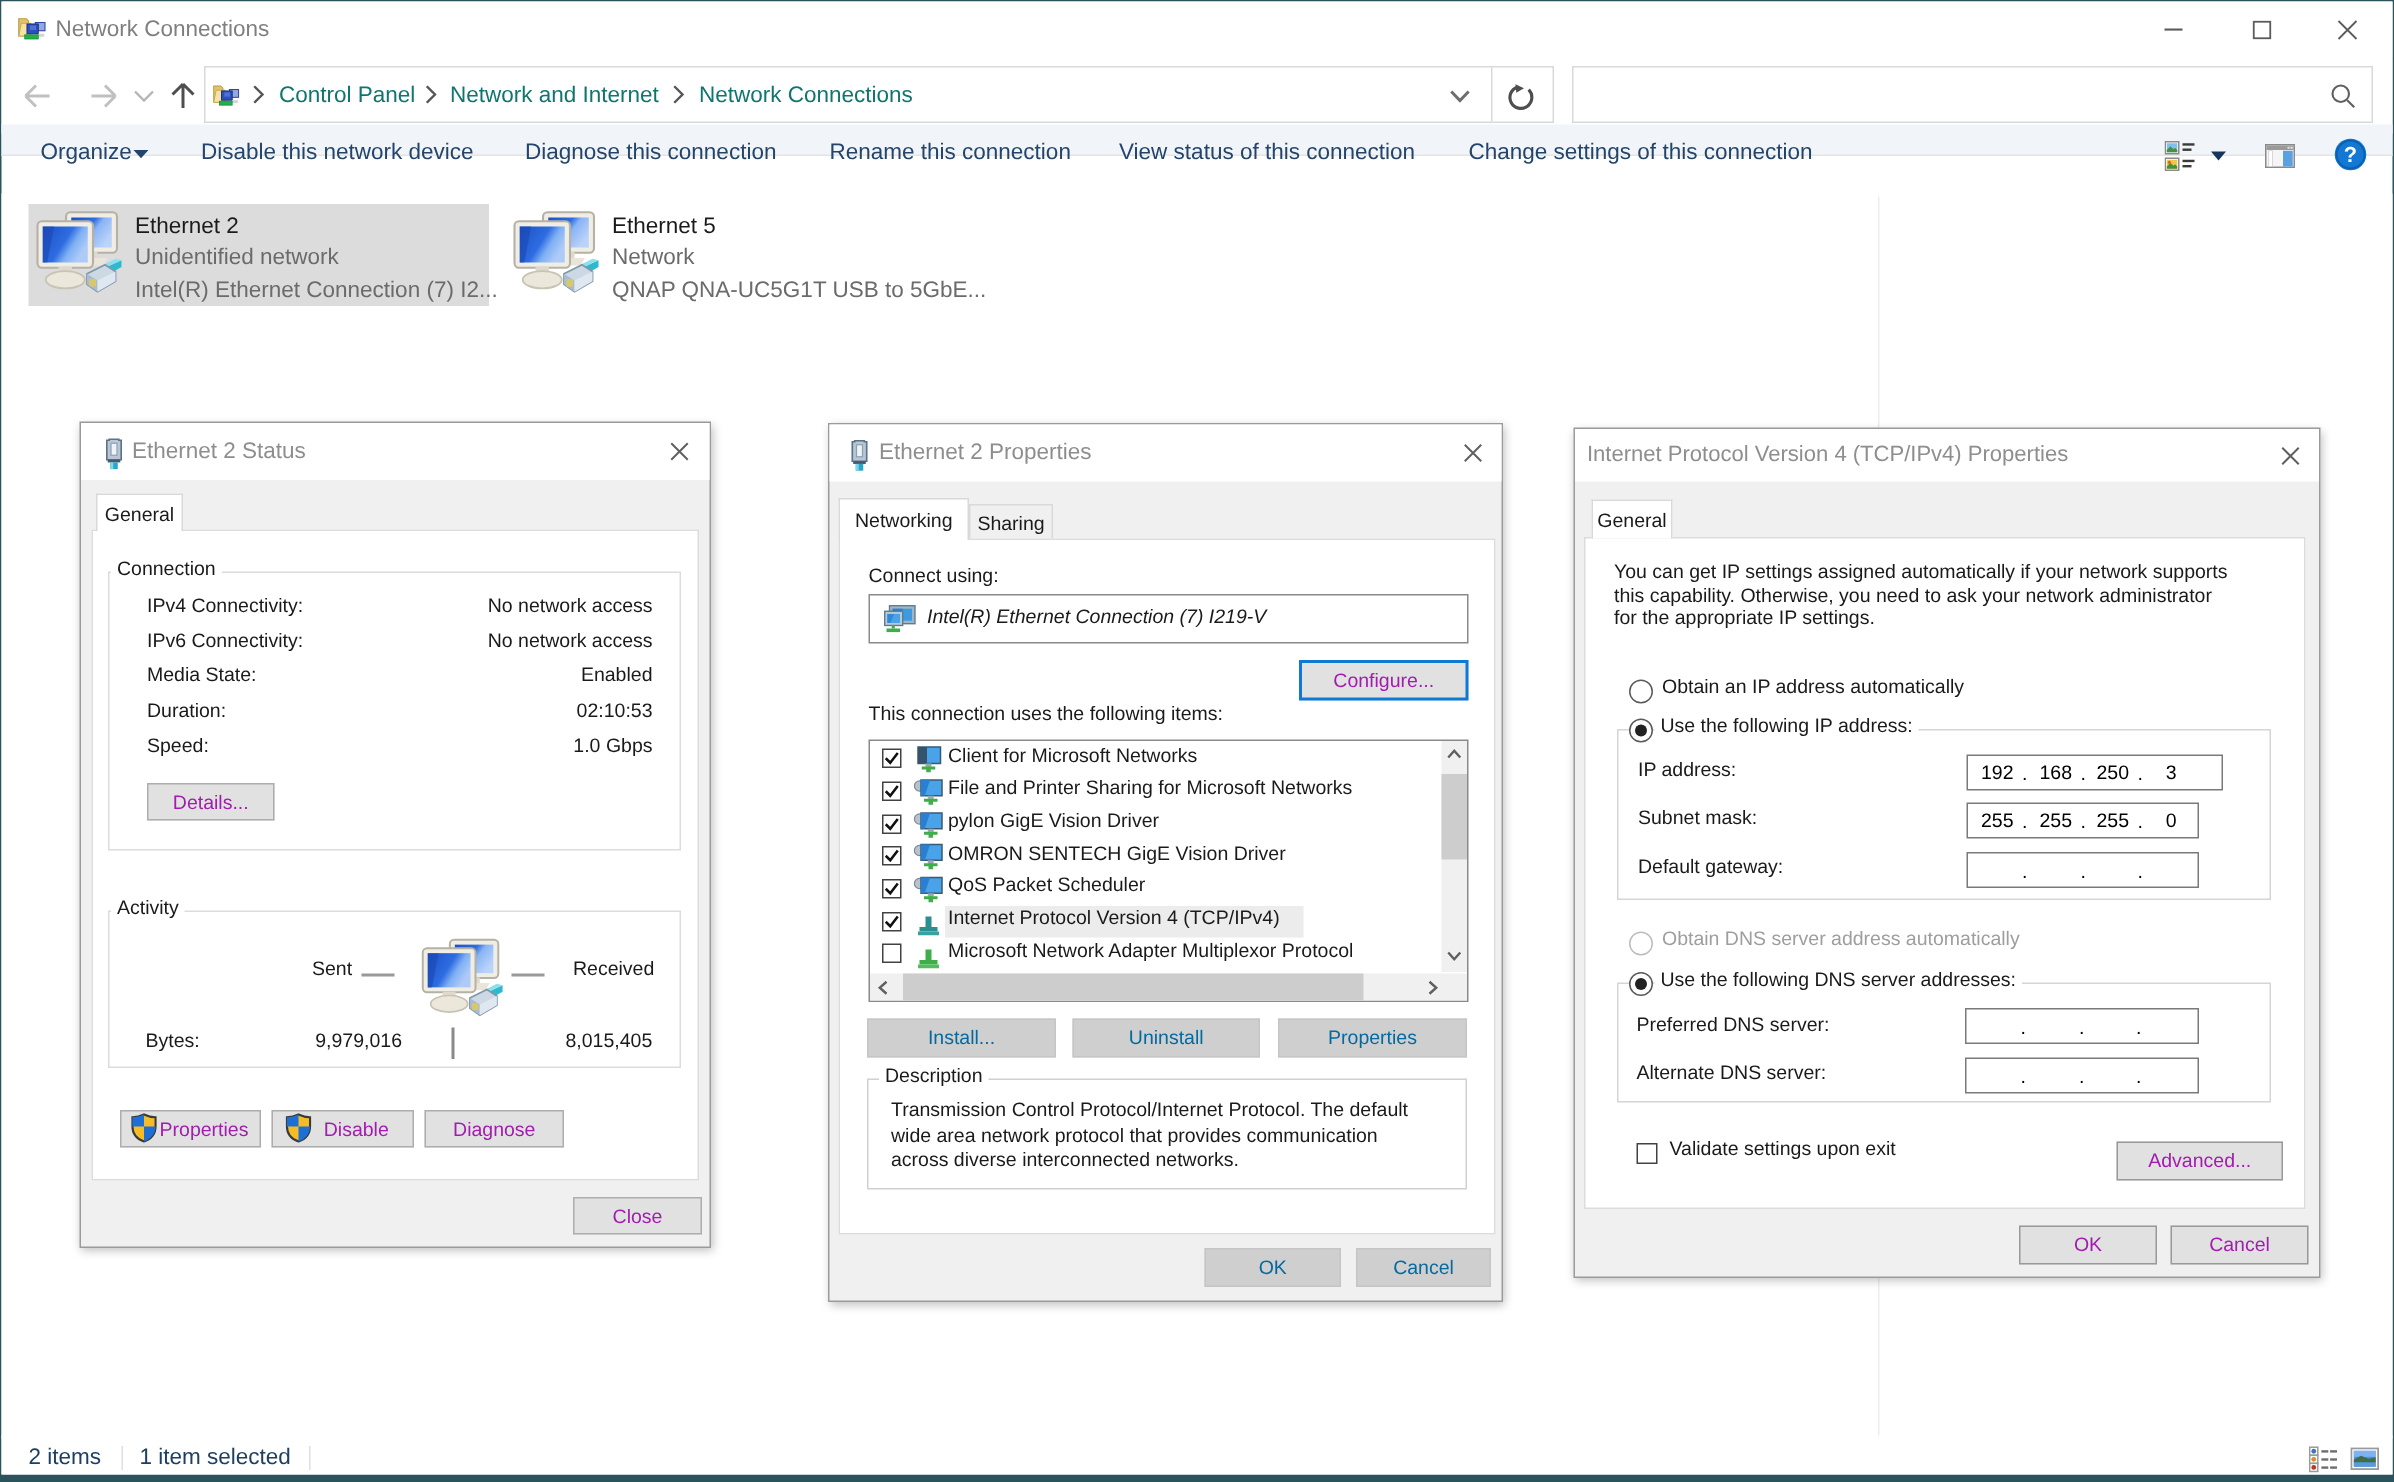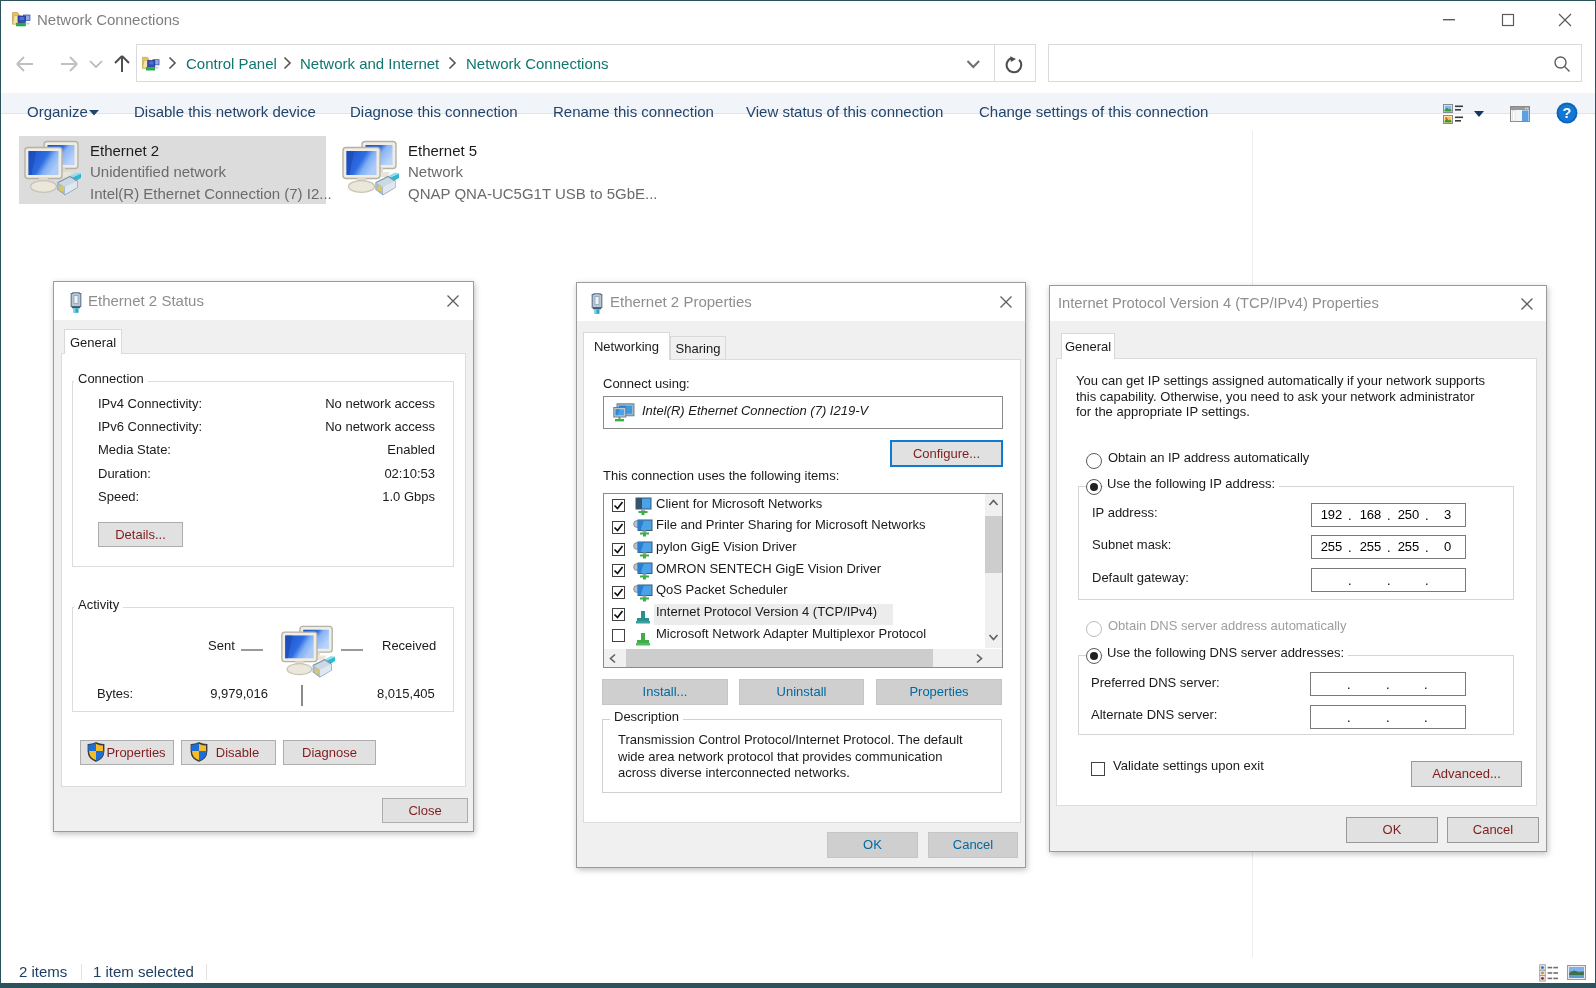--- a/index.html
+++ b/index.html
@@ -16,21 +16,21 @@
 svg { display:block; }
 
 
 #navrow { position:absolute; left:0; top:38px; width:1594px; height:50px; background:#fff; }
 .navbtn { position:absolute; top:0; height:50px; }
 #crumbbox { position:absolute; left:135px; top:5px; width:900px; height:38px; border:1px solid #d9d9d9; background:#fff; }
 #crumbbox .seg { position:absolute; top:1px; height:36px; line-height:36px; font-size:15px; color:#0f766e; }
 #searchbox { position:absolute; left:1047px; top:5px; width:534px; height:38px; border:1px solid #d9d9d9; background:#fff; }
 
 
-#toolbar { position:absolute; left:0; top:92px; width:1594px; height:21px; background:#f1f4f9; border-bottom:1px solid #e4e4e4;padding-left:45px; }
+#toolbar { position:absolute; left:0; top:82px; width:1594px; height:21px; background:#f1f4f9; border-bottom:1px solid #e4e4e4;padding-left:45px; }
 .tbi { position:absolute; top:0; height:38px; line-height:38px; font-size:15px; color:#24456b; white-space:nowrap; }
 
 
 #content { position:absolute; left:0; top:128px; width:1594px; height:830px; background:#fff; }
 #vline { position:absolute; left:1251px; top:2px; width:1px; height:828px; background:#ededed; }
 .tile { position:absolute; top:7px; height:68px; }
 .tile .t1 { position:absolute; left:71px; top:6px; font-size:15px; color:#1b1b1b; white-space:nowrap; }
 .tile .t2 { position:absolute; left:71px; top:27px; font-size:15px; color:#6b6b6b; white-space:nowrap; }
 .tile .t3 { position:absolute; left:71px; top:49px; font-size:15px; color:#6b6b6b; white-space:nowrap; }
 
@@ -42,21 +42,21 @@
 
 .dlg { position:absolute; background:#f0f0f0; border:1px solid #9b9b9b; box-shadow:1px 2px 6px rgba(0,0,0,0.25); }
 .dtitle { position:absolute; left:0; top:0; width:100%; height:38px; background:#fff; }
 .dtitle .tt { position:absolute; top:0; height:38px; line-height:38px; font-size:15px; color:#8e8e8e; white-space:nowrap; }
 .dclose { position:absolute; top:12px; width:14px; height:14px; }
 .tabpage { position:absolute; background:#fff; border:1px solid #dcdcdc; }
 .tab { position:absolute; background:#fff; border:1px solid #d9d9d9; border-bottom:none; font-size:13px; color:#1a1a1a; text-align:center; z-index:3; }
 .tab.inactive { background:#f0f0f0; z-index:auto; }
 .grp { position:absolute; border:1px solid #dcdcdc; }
 .grplab { position:absolute; top:-11px; left:7px; background:#fff; padding:0 4px; font-size:13px; color:#1a1a1a; line-height:16px; }
-.btn { position:absolute; background:#e1e1e1; border:1px solid #adadad; font-size:13px; color:#7f1d1d; text-align:center; }
+.btn { position:absolute; background:#e1e1e1; border:1px solid #adadad; font-size:13px; color:#a21caf; text-align:center; }
 .btn.dis { background:#cfcfcf; border-color:#c5c5c5; color:#0369a1; }
 .lbl { position:absolute; font-size:13px; color:#1a1a1a; white-space:nowrap; }
 .lbl.gray { color:#9e9e9e; }
 .val { position:absolute; font-size:13px; color:#1a1a1a; text-align:right; white-space:nowrap; }
 .tbox { position:absolute; background:#fff; border:1px solid #7a7a7a; font-size:13px; color:#000; }
 .radio { position:absolute; width:16px; height:16px; border:1px solid #5a5a5a; border-radius:50%; background:#fff; z-index:2; }
 .radio .dot { position:absolute; left:3px; top:3px; width:8px; height:8px; border-radius:50%; background:#222; }
 .radio.dis { border-color:#bdbdbd; }
 .cbox { position:absolute; width:13px; height:13px; border:1px solid #424242; background:#fff; }
 .tbox.ip span { position:absolute; top:0; width:39px; height:100%; text-align:center; line-height:22px; }
@@ -356,21 +356,21 @@
         <path d="M9 1 C6.5 2.2 3.8 2.8 1.3 2.8 L1.3 9 C1.3 13.8 4.4 17.4 9 19 C13.6 17.4 16.7 13.8 16.7 9 L16.7 2.8 C14.2 2.8 11.5 2.2 9 1 Z" fill="#f4bd28" stroke="#3a3a3a" stroke-width="1.4"></path>
         <path d="M9 1 C6.5 2.2 3.8 2.8 1.3 2.8 L1.3 9 L9 9 Z" fill="#1d6fd6"></path>
         <path d="M9 9 L16.7 9 C16.7 13.8 13.6 17.4 9 19 Z" fill="#1d6fd6"></path>
       </svg>
     </div>
     <div class="btn" style="left:229px;top:458px;width:93px;height:25px;line-height:24px;">Diagnose</div>
 
     <div class="btn" style="left:328px;top:516px;width:86px;height:25px;line-height:24px;">Close</div>
   </div>
 
-  <div class="dlg" id="d2" style="left:551px;top:281px;width:450px;height:586px;margin-left:24px;">
+  <div class="dlg" id="d2" style="left:551px;top:281px;width:450px;height:586px;">
     <div class="dtitle">
       <div class="abs" style="left:13px;top:10px;">
         <svg width="14" height="21">
             <use href="#plug"></use>
           </svg>
       </div>
       <div class="tt" style="left:33px;">Ethernet 2 Properties</div>
       <svg class="dclose" style="left:422px;" width="14" height="14">
           <path d="M1.5 1.5 L12.5 12.5 M12.5 1.5 L1.5 12.5" stroke="#5f5f5f" stroke-width="1.3"></path>
         </svg>
@@ -531,21 +531,21 @@
     <div class="radio" style="left:36px;top:167px;"></div>
     <div class="lbl" style="left:58px;top:164px;">Obtain an IP address automatically</div>
     <div class="radio" style="left:36px;top:193px;">
         <div class="dot"></div>
       </div>
     <div class="grp" style="left:28px;top:200px;width:436px;height:114px;border-color:#d5d5d5;">
       <div class="grplab" style="left:24px;">Use the following IP address:</div>
     </div>
 
     <div class="lbl" style="left:42px;top:219px;">IP address:</div>
-    <div class="tbox ip" style="left:261px;top:217px;width:155px;height:24px;">
+    <div class="tbox ip" style="left:261px;top:217px;width:171px;height:24px;">
         <span style="left:0;">192</span>
         <i style="left:36px;">.</i>
         <span style="left:39px;">168</span>
         <i style="left:75px;">.</i>
         <span style="left:77px;">250</span>
         <i style="left:113px;">.</i>
         <span style="left:116px;">3</span>
       </div>
     <div class="lbl" style="left:42px;top:251px;">Subnet mask:</div>
     <div class="tbox ip" style="left:261px;top:249px;width:155px;height:24px;">

